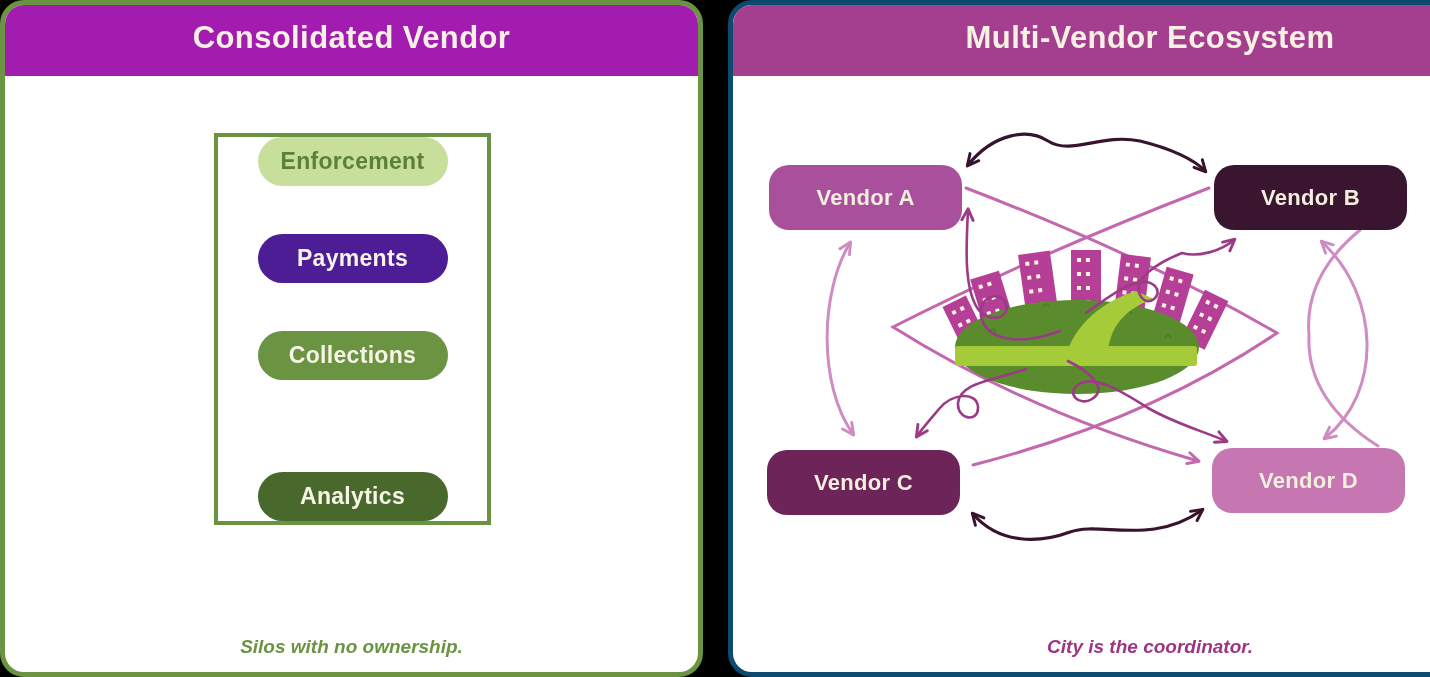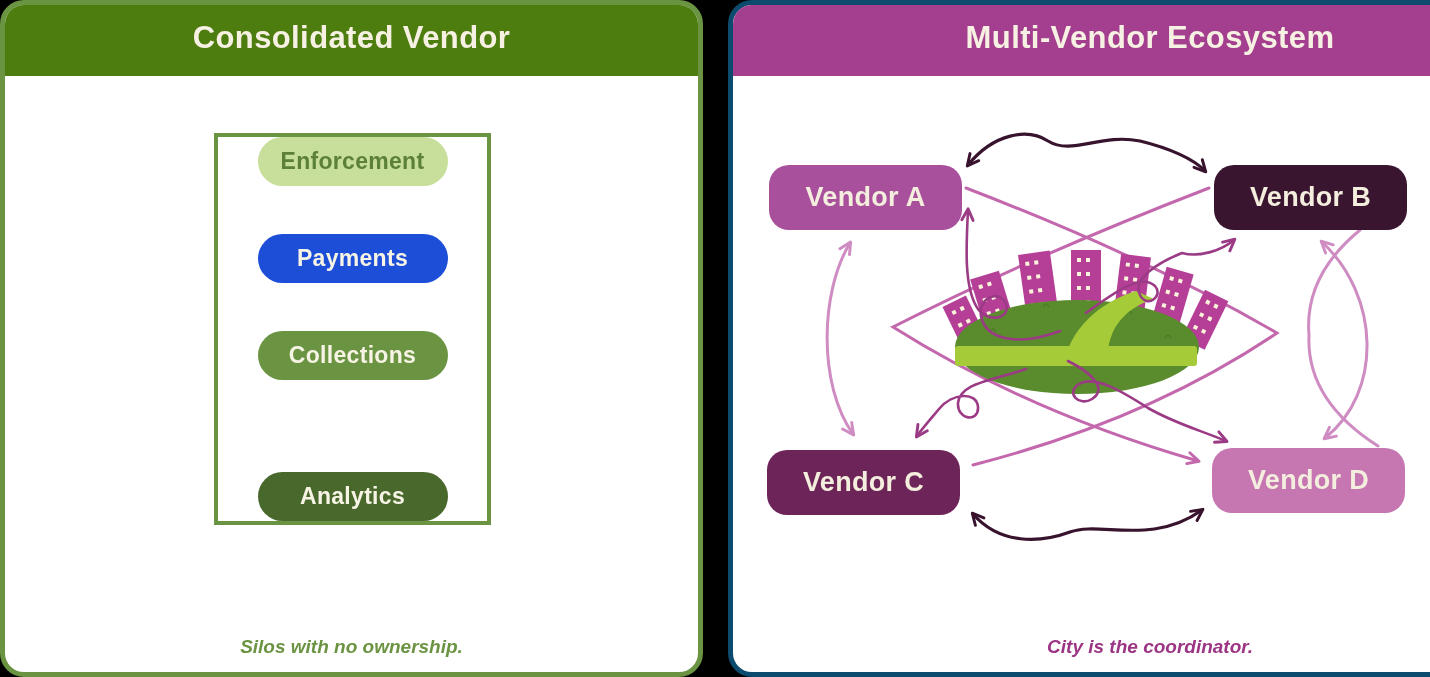--- a/index.html
+++ b/index.html
@@ -7,43 +7,43 @@
   .stage{position:relative;width:1430px;height:677px;background:#000;overflow:hidden;}
 
   .panel{position:absolute;top:0;height:677px;background:#fff;border-radius:24px;
          box-sizing:border-box;overflow:hidden;}
   .panel.left{left:0;width:703px;border:5px solid #6b9442;}
   .panel.right{left:728px;width:844px;border:5px solid #0c4a6e;padding-left:40px;}
 
   .panel-header{position:absolute;left:-5px;top:-5px;right:-5px;height:76px;
          display:flex;align-items:center;justify-content:center;
          font-size:31px;font-weight:bold;letter-spacing:.4px;color:#f6f1e2;z-index:5;}
-  .panel.left  .panel-header{background:#4d7c0f;}
+  .panel.left  .panel-header{background:#a21caf;}
   .panel.right .panel-header{background:#a43e8e;}
 
   .caption{position:absolute;left:0;right:0;bottom:14px;text-align:center;
          font-size:19px;font-weight:bold;font-style:italic;z-index:5;}
   .caption.green{color:#6b9442;}
   .caption.magenta{color:#9c3584;}
 
   
   .stack-frame{position:absolute;left:209px;top:128px;width:269px;height:384px;
          border:4px solid #6b9442;display:flex;flex-direction:column;
          align-items:center;justify-content:space-evenly;gap:48px;}
   .pill{width:190px;height:62px;border-radius:26px;display:flex;align-items:center;
          justify-content:center;font-size:23px;font-weight:bold;letter-spacing:.3px;}
   .pill.p0{background:#c8df9b;color:#5c8136;}
-  .pill.p1{background:#1d4ed8;color:#f7f4e6;align-items:center;}
+  .pill.p1{background:#4c1d95;color:#f7f4e6;align-items:center;}
   .pill.p2{background:#6b9442;color:#f7f4e6;}
   .pill.p3{background:#48682c;color:#f7f4e6;margin-top:44px;}
 
   
   .vendor{position:absolute;width:193px;height:65px;border-radius:20px;z-index:4;
          display:flex;align-items:center;justify-content:center;
-         font-size:27px;font-weight:bold;color:#f3eedd;letter-spacing:.3px;}
+         font-size:22px;font-weight:bold;color:#f3eedd;letter-spacing:.3px;}
   .vendor.a{left:36px;top:160px;background:#a9509c;}
   .vendor.b{left:481px;top:160px;background:#3a152f;}
   .vendor.c{left:34px;top:445px;background:#6d2458;}
   .vendor.d{left:479px;top:443px;background:#c677b2;}
 
   .diagram-svg{position:absolute;left:-5px;top:-5px;z-index:2;}
 </style>
 </head>
 <body>
 

